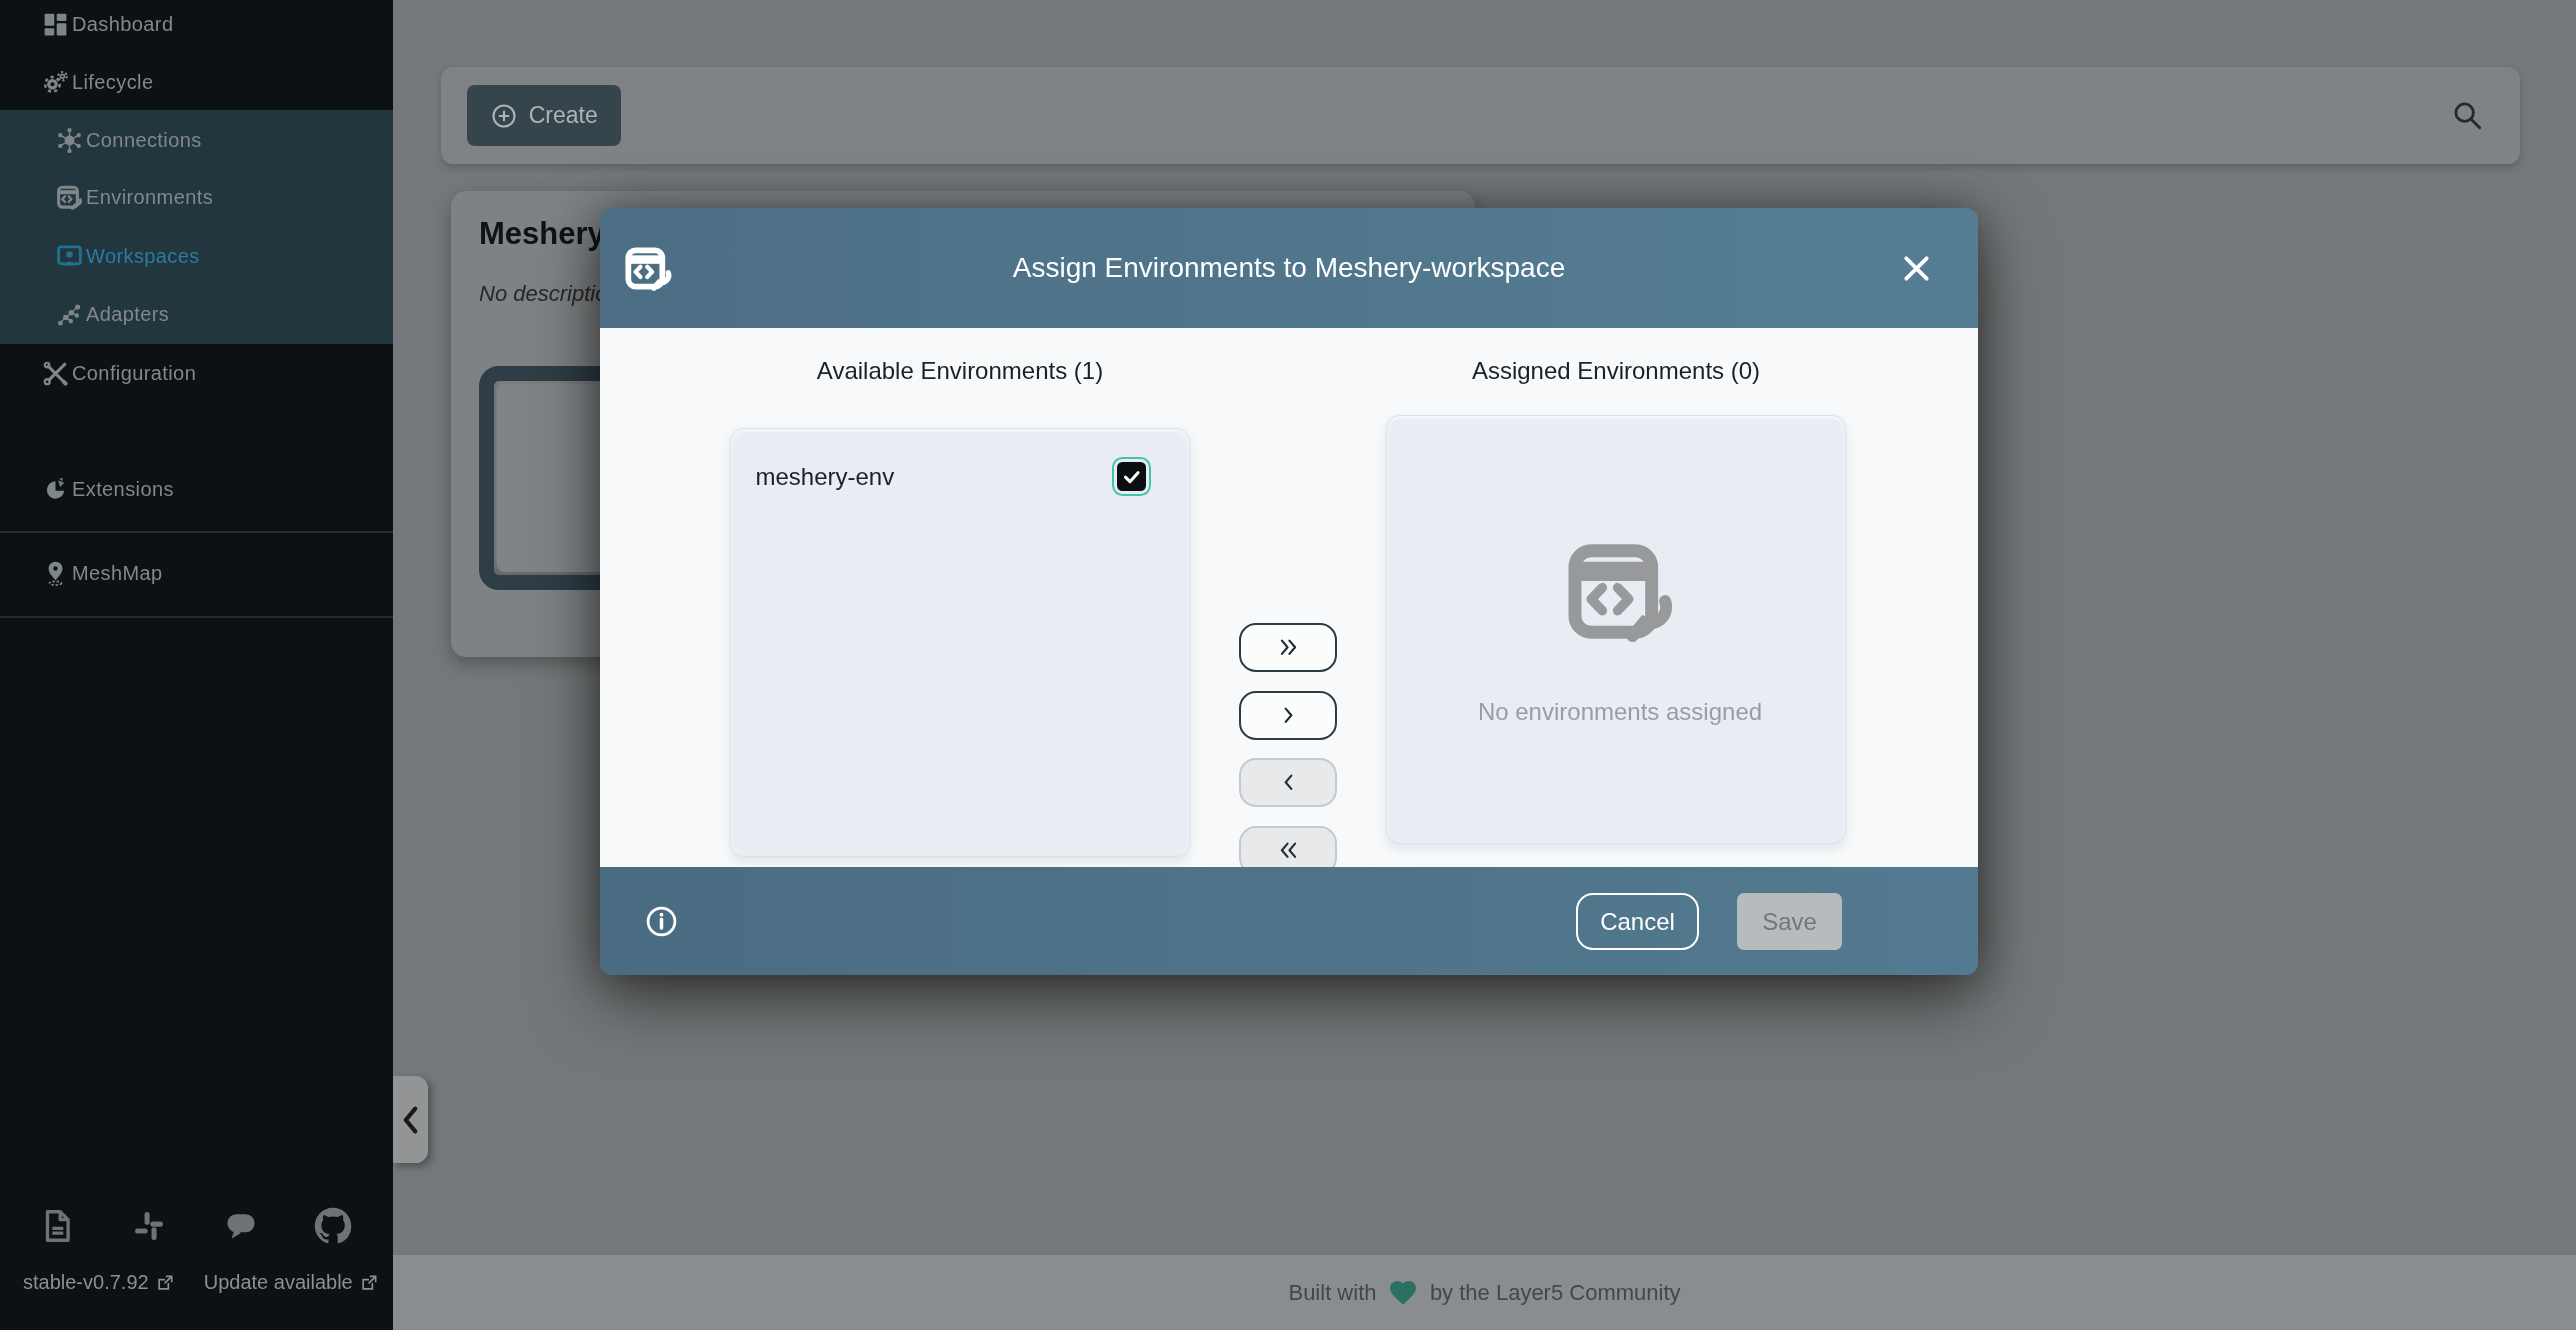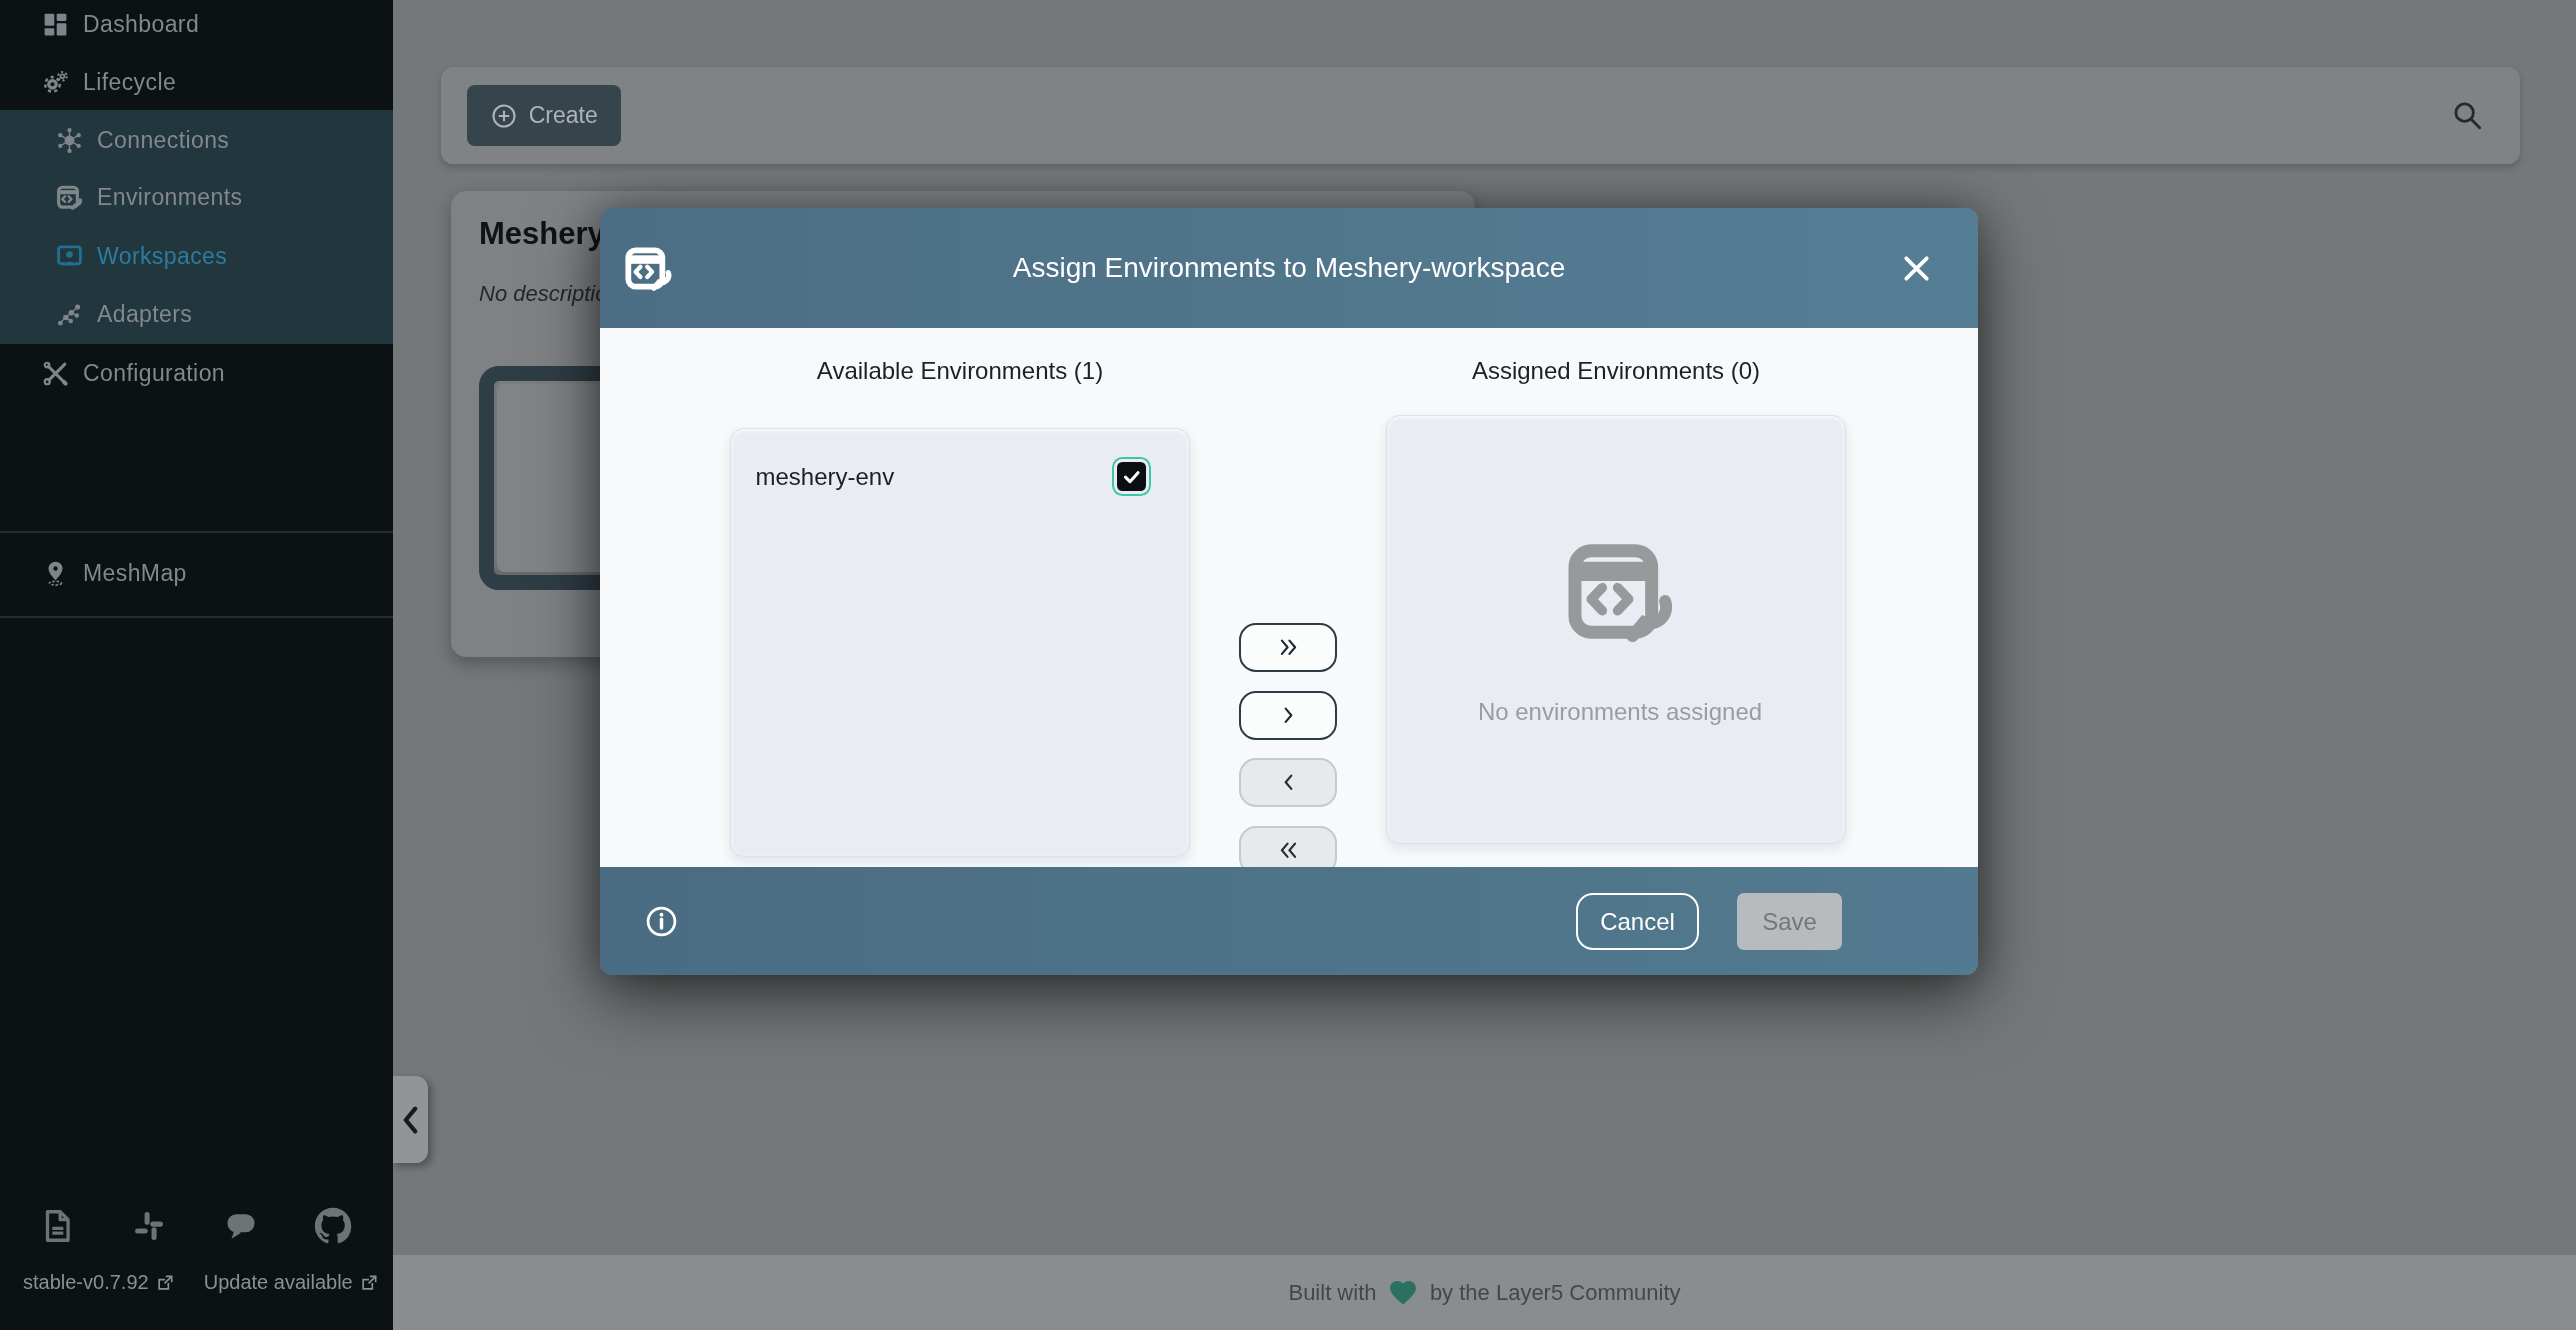--- a/index.html
+++ b/index.html
@@ -11,21 +11,21 @@
   .sidebar { position:absolute; left:0; top:0; width:393px; height:1330px;
              background:#0c1114; z-index:3; }
   .submenu-bg { position:absolute; left:0; top:110px; width:393px; height:234px;
                 background:#21363d; }
   .side-div { position:absolute; left:0; width:393px; height:1.5px; background:#242c30; }
   .nav-item { position:absolute; left:0; width:393px; height:49px; display:flex;
               align-items:center; cursor:pointer; z-index:2; }
   .nav-item .nicon { width:31px; height:31px; margin-left:40px; color:#7f8689;
                      display:flex; align-items:center; justify-content:center; }
   .nav-item.sub .nicon { margin-left:54px; }
-  .nav-item .nlabel { margin-left:12px; font-size:23px; color:#82888b; letter-spacing:0.4px; }
+  .nav-item .nlabel { margin-left:1px; font-size:20px; color:#82888b; letter-spacing:0.4px; }
   .nav-item.active .nlabel { color:#2e7ba2; }
   .nav-item.active .nicon { color:#21708f; }
   .nicon svg { width:29px; height:29px; }
 
   .side-bottom-icons { position:absolute; left:0; top:1201px; width:393px; height:49px;
                        display:flex; align-items:center; }
   .sb-ico { width:92px; display:flex; justify-content:center; color:#6e7376; cursor:pointer; }
   .sb-ico svg { width:38px; height:38px; }
   .version-row { position:absolute; left:0; top:1271px; width:473px; display:flex;
                  align-items:center; font-size:20px; color:#8b9093; }
@@ -238,20 +238,30 @@
           <path d="M18.5 5.5 l1.2 -1.2" stroke-width="2.6"></path>
           <path d="M6 6 L18 18" stroke-width="2.6"></path>
           <path d="M19 19 l1.4 1.4" stroke-width="3.4"></path>
           <circle cx="5" cy="5" r="1.9" stroke-width="1.8"></circle>
         </svg>
       </span>
       <span class="nlabel">Configuration</span>
     </div>
 
 
+    <div class="nav-item" style="top:465px">
+      <span class="nicon">
+        <svg viewBox="0 0 24 24" fill="currentColor">
+          <path d="M12 13 L12 5.2 A 7.2 7.2 0 1 0 19.2 13 Z"></path>
+          <path d="M14.2 4.6 l5 1.6 -3.4 4 z" opacity=".9"></path>
+          <path d="M15 3.2 l3.2 -1 -0.6 3z" opacity=".8"></path>
+        </svg>
+      </span>
+      <span class="nlabel">Extensions</span>
+    </div>
 
     <div class="side-div" style="top:531px"></div>
 
     <div class="nav-item" style="top:549px">
       <span class="nicon">
         <svg viewBox="0 0 24 24" fill="currentColor" stroke="currentColor">
           <path d="M12 2.8 C8.9 2.8 6.7 5.1 6.7 7.9 C6.7 11.4 12 16.8 12 16.8 C12 16.8 17.3 11.4 17.3 7.9 C17.3 5.1 15.1 2.8 12 2.8 Z"></path>
           <circle cx="12" cy="7.9" r="1.8" fill="#0c1114" stroke="none"></circle>
           <ellipse cx="12" cy="20" rx="5" ry="1.5" fill="none" stroke-width="1.4" stroke-dasharray="2 1.4"></ellipse>
         </svg>

